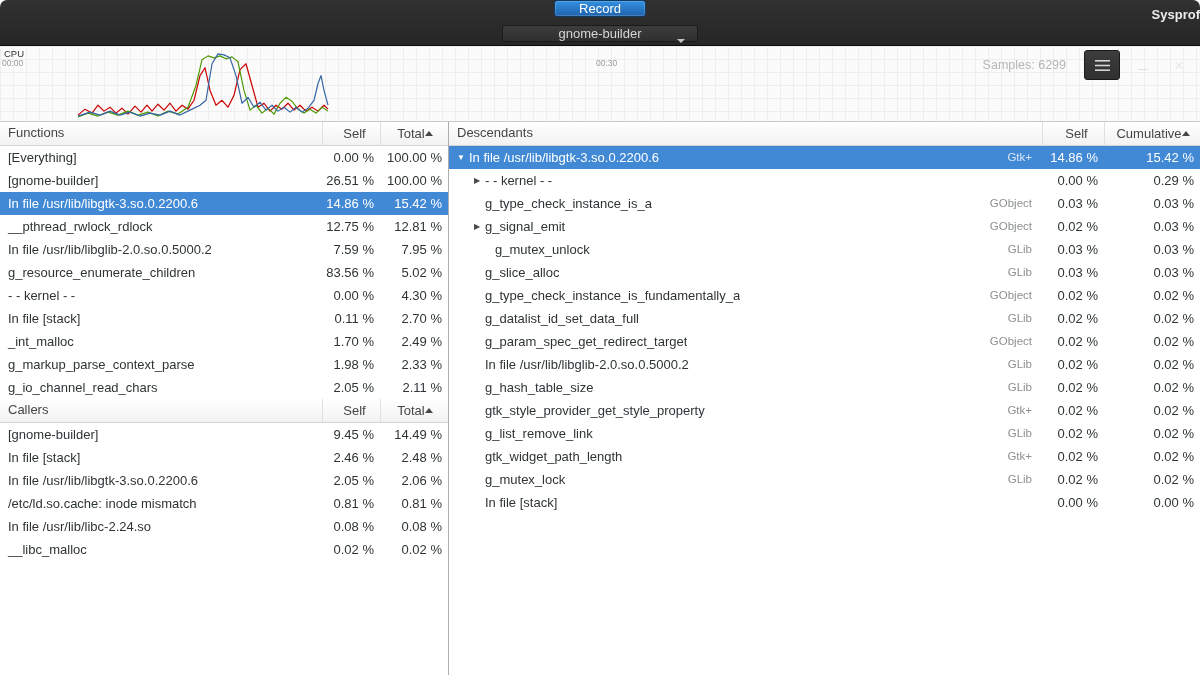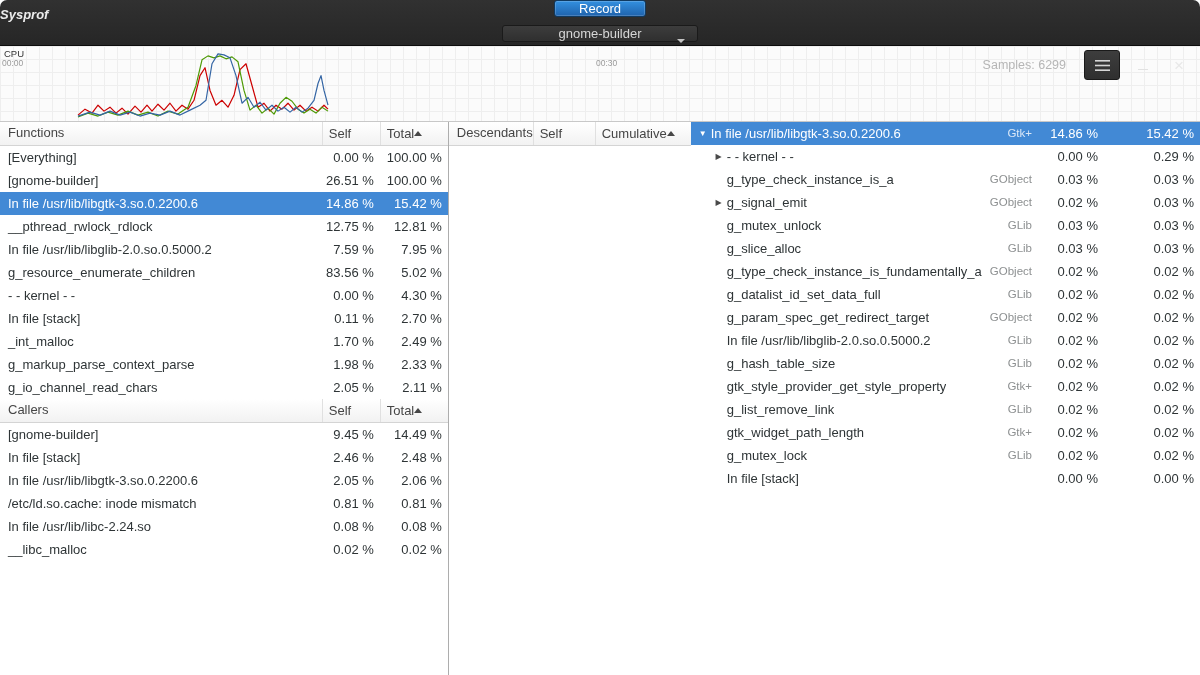--- a/index.html
+++ b/index.html
@@ -30,21 +30,21 @@
     background:linear-gradient(#3d3d3d,#2f2f2f);
     border:1px solid #1a1a1a; border-radius:3px;
     display:flex; align-items:center; justify-content:center;
     position:relative; font-family:inherit;
   }
   .dd-arrow {
     position:absolute; right:12px; top:13px; width:0; height:0;
     border-left:4px solid transparent; border-right:4px solid transparent;
     border-top:4px solid #c4c4c4;
   }
-  .title-block { position:absolute; left:0; right:0; top:7px; text-align:left; pointer-events:none;font-style:italic; }
+  .title-block { position:absolute; left:0; right:0; top:7px; text-align:right; pointer-events:none; }
   .title { font-weight:bold; font-size:13px; color:#ececec; line-height:16px; }
   .subtitle { font-size:10.5px; color:#8f8f8f; line-height:14px; }
   .header-right { margin-left:auto; display:flex; align-items:center; gap:10px; z-index:1; }
   .samples { color:#b6b6b6; font-size:12.5px; margin-right:8px; }
   .menu-btn {
     width:36px; height:30px; cursor:pointer;
     background:linear-gradient(#3d3d3d,#2f2f2f);
     border:1px solid #1a1a1a; border-radius:3px;
     display:flex; align-items:center; justify-content:center;
   }
@@ -67,30 +67,30 @@
   }
   .graph svg { position:absolute; inset:0; width:100%; height:100%; }
   .cpu-label { position:absolute; left:4px; top:2px; font-size:9.5px; color:#333; z-index:2; }
   .time-label { position:absolute; top:12px; font-size:8.5px; color:#9a9a9a; z-index:2; }
   .t-start { left:2px; }
   .t-mid { left:596px; }
 
   
   .main { display:flex; height:553px; }
   .left-panel { width:449px; border-right:1px solid #adadad; display:flex; flex-direction:column; background:#fff; }
-  .right-panel { flex:1; display:flex; background:#fff; }
+  .right-panel { flex:1; display:flex; flex-direction:column; background:#fff; }
 
   .thead {
     display:flex; height:24px; line-height:22px; flex:none;
     background:linear-gradient(#ffffff,#f2f2f2);
     border-bottom:1px solid #d4d4d4; color:#454545;
   }
   .thead .hcell { padding-left:8px; white-space:nowrap; }
   .thead .hname { flex:1; }
-  .thead .hnum { border-left:1px solid #e0e0e0; display:flex; align-items:center; justify-content:flex-start; padding-left:6px; }
+  .thead .hnum { border-left:1px solid #e0e0e0; display:flex; align-items:center; justify-content:center; padding-left:6px; }
   .w-self { width:58px; }
   .w-total { width:68px; }
   .w-self2 { width:62px; }
   .w-cum { width:96px; }
   .sort-arrow {
     width:0; height:0; margin-right:5px;
     border-left:4px solid transparent; border-right:4px solid transparent;
     border-bottom:5px solid #474747;
   }
 
@@ -304,21 +304,21 @@
         <div class="trow">
           <span class="cell name" style="padding-left: 20px;">
             <span class="expander">▶</span>
             <span class="fn-name">g_signal_emit</span>
             <span class="badge">GObject</span>
           </span>
           <span class="cell num w-self2">0.02 %</span>
           <span class="cell num w-cum">0.03 %</span>
         </div>
         <div class="trow">
-          <span class="cell name" style="padding-left: 20px;">
+          <span class="cell name" style="padding-left: 20px; gap: 10px;">
             <span class="expander"></span>
             <span class="fn-name">g_mutex_unlock</span>
             <span class="badge">GLib</span>
           </span>
           <span class="cell num w-self2">0.03 %</span>
           <span class="cell num w-cum">0.03 %</span>
         </div>
         <div class="trow">
           <span class="cell name" style="padding-left: 20px;">
             <span class="expander"></span>

